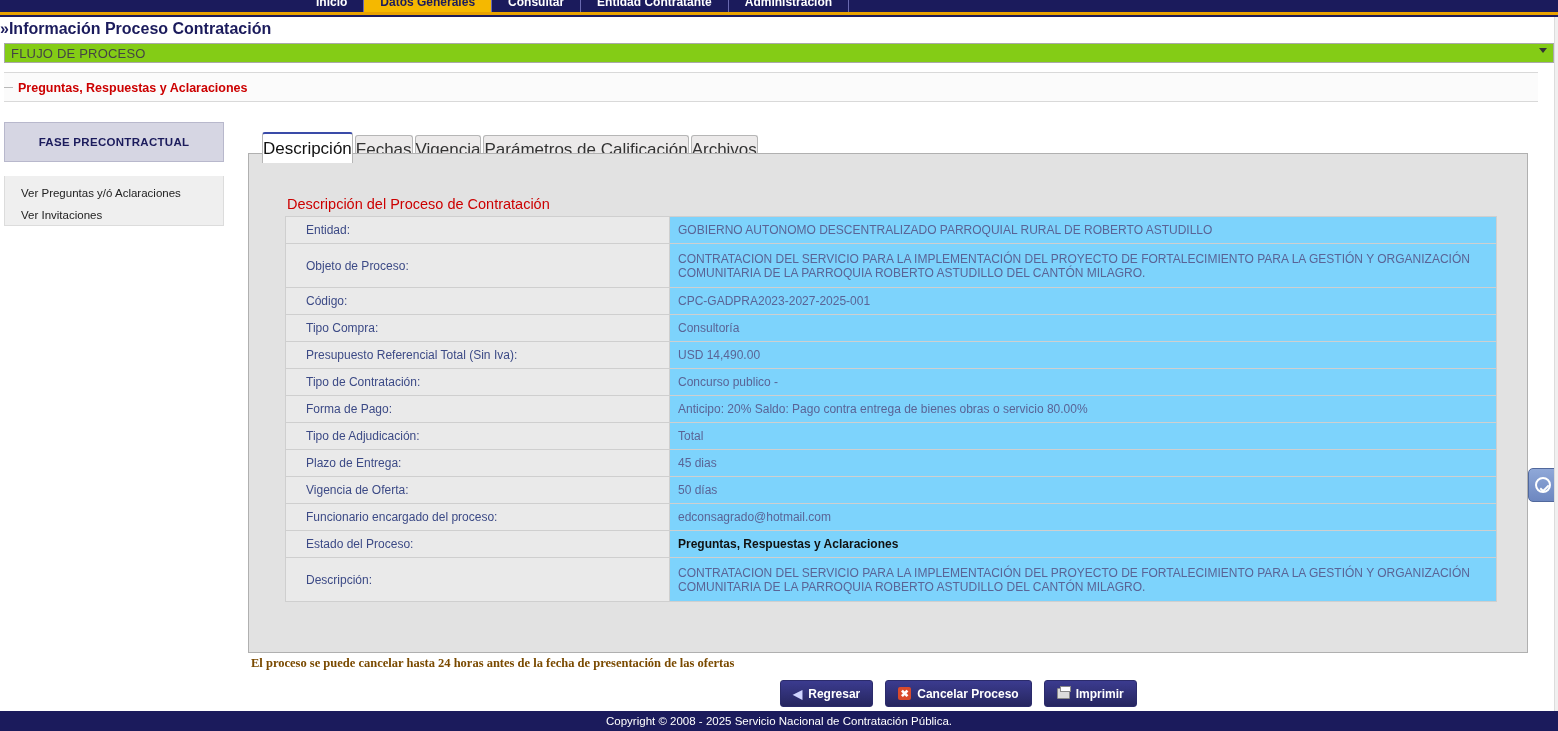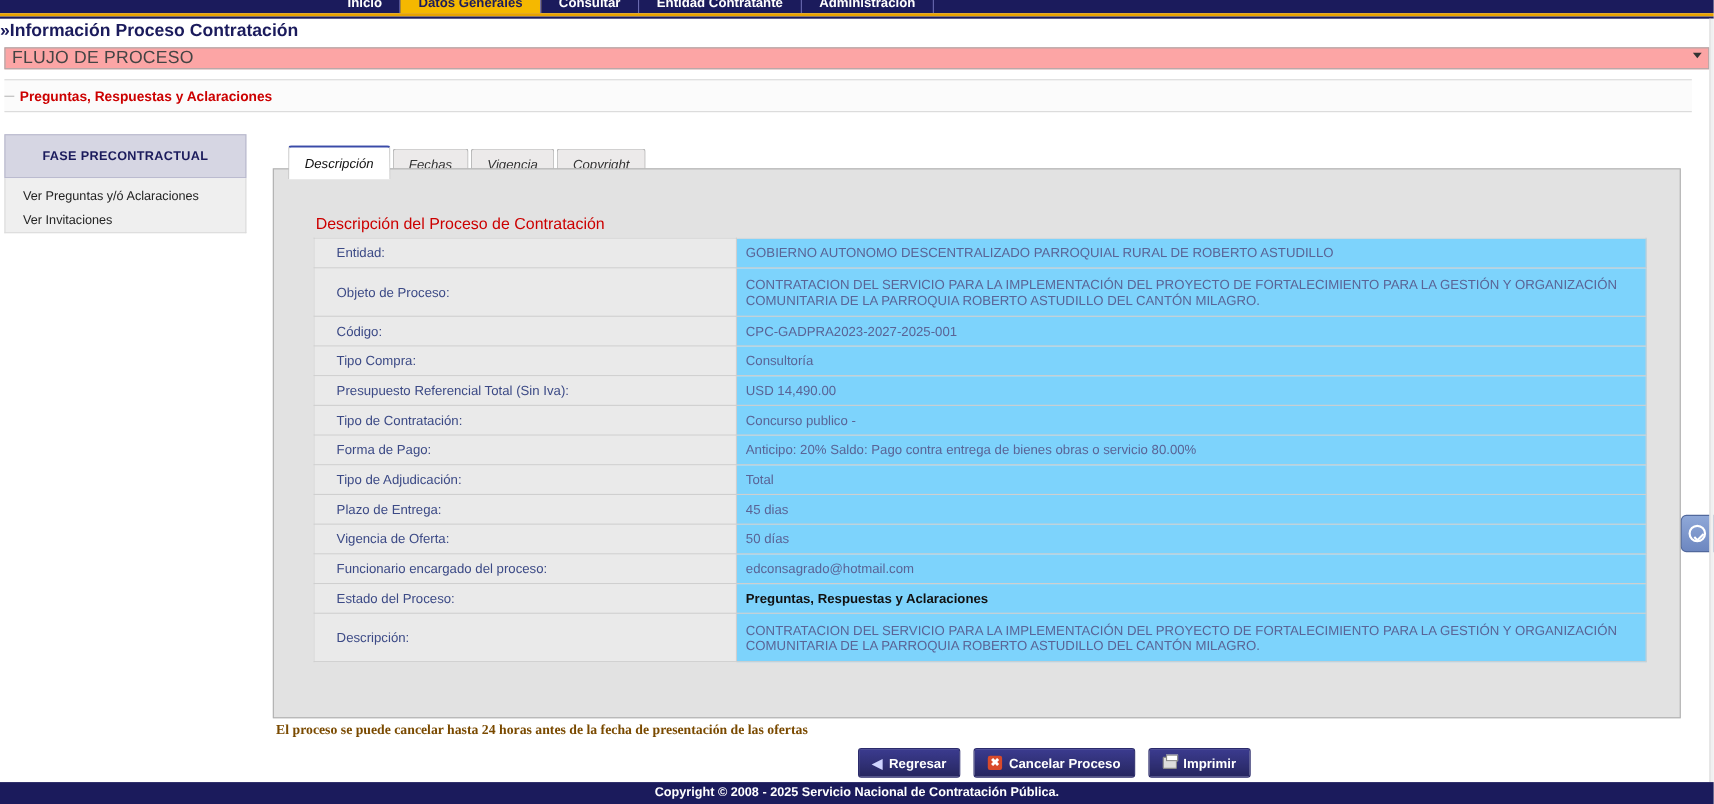--- a/index.html
+++ b/index.html
@@ -41,22 +41,22 @@
   
   .page-title {
     position:absolute; top:20px; left:0px;
     font-size:16px; font-weight:bold; color:#1b1b5c;text-align:right;
   }
   .page-title .chev { color:#1b1b5c; }
 
   
   .flow-select {
     position:absolute; top:43px; left:4px; width:1550px; height:20px;
-    border:1px solid #a9a9a9; background:#fca5a5;
-    font-size:16px; color:#444;
+    border:1px solid #a9a9a9; background:#84cc16;
+    font-size:13px; color:#444;
     display:flex; align-items:center; padding-left:6px;
     letter-spacing:.2px;
   }
   .flow-select .caret {
     position:absolute; right:6px; top:4px;
     width:0; height:0;
     border-left:4px solid transparent; border-right:4px solid transparent;
     border-top:5px solid #333;
   }
 
@@ -85,39 +85,39 @@
     border:1px solid #b8b8cc;
     color:#1b1b5c; font-weight:bold; font-size:11.5px;
     display:flex; align-items:center; justify-content:center;
     letter-spacing:.3px;
   }
   .sidebar-body {
     width:220px; height:50px;
     background:#efefef;
     border:1px solid #dcdcdc; border-top:none;
     padding:6px 0 0 16px;
+    margin-top:14px;
   }
   .sidebar-item {
     font-size:11.5px; color:#222; line-height:22px; cursor:pointer;
   }
 
   
   .tabs {
     position:absolute; top:132px; left:262px;
     display:flex; align-items:flex-end; gap:2px;
   }
   .tab {
-    height:28px; padding:0 14px;
+    height:28px; padding:0 0;
     background:#eceaea;
     border:1px solid #b6b6b6; border-bottom:none;
     border-radius:3px 3px 0 0;
-    font-size:12px; color:#333;
+    font-size:17px; color:#333;
     display:flex; align-items:center;
     cursor:pointer;
-    font-style:italic;
   }
   .tab.active {
     background:#ffffff;
     border-top:2px solid #3a4ba8;
     height:31px;
     font-weight:normal;
     color:#111;
     position:relative; z-index:3;
   }
 
@@ -192,21 +192,21 @@
   }
   .btn .gi.print:after {
     content:""; position:absolute; left:2px; top:-3px; width:9px; height:4px;
     background:#fff; border:1px solid #8a8a8a;
   }
 
   
   .footer {
     position:absolute; left:0; bottom:0; width:1558px; height:20px;
     background:#1b1b5c; color:#ffffff;
-    font-size:11.5px; font-weight:bold;
+    font-size:11.5px; font-weight:normal;
     display:flex; align-items:center; justify-content:center;
   }
 
   
   .side-widget {
     position:absolute; right:0px; top:468px;
     width:30px; height:34px;
     background:linear-gradient(#8fa8d8,#6d87c0);
     border:1px solid #51689c;
     border-radius:5px 0 0 5px;
@@ -264,21 +264,22 @@
   <div class="sidebar-body">
     <div class="sidebar-item">Ver Preguntas y/ó Aclaraciones</div>
     <div class="sidebar-item">Ver Invitaciones</div>
   </div>
 </div>
 
 <div class="tabs">
   <div class="tab active">Descripción</div>
   <div class="tab">Fechas</div>
   <div class="tab">Vigencia</div>
-  <div class="tab">Copyright</div>
+  <div class="tab">Parámetros de Calificación</div>
+  <div class="tab">Archivos</div>
 </div>
 
 <div class="panel">
   <div class="panel-title">Descripción del Proceso de Contratación</div>
 
   <table class="fields">
     <tbody>
       <tr>
         <td class="lbl">Entidad:</td>
         <td class="val">GOBIERNO AUTONOMO DESCENTRALIZADO PARROQUIAL RURAL DE ROBERTO ASTUDILLO</td>

